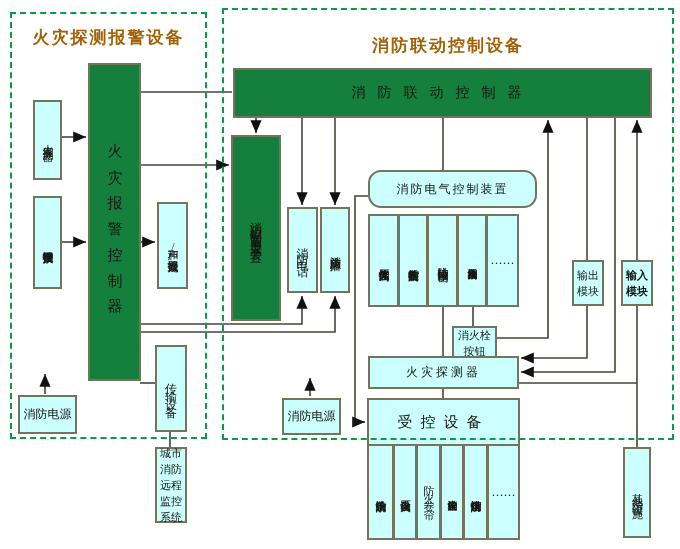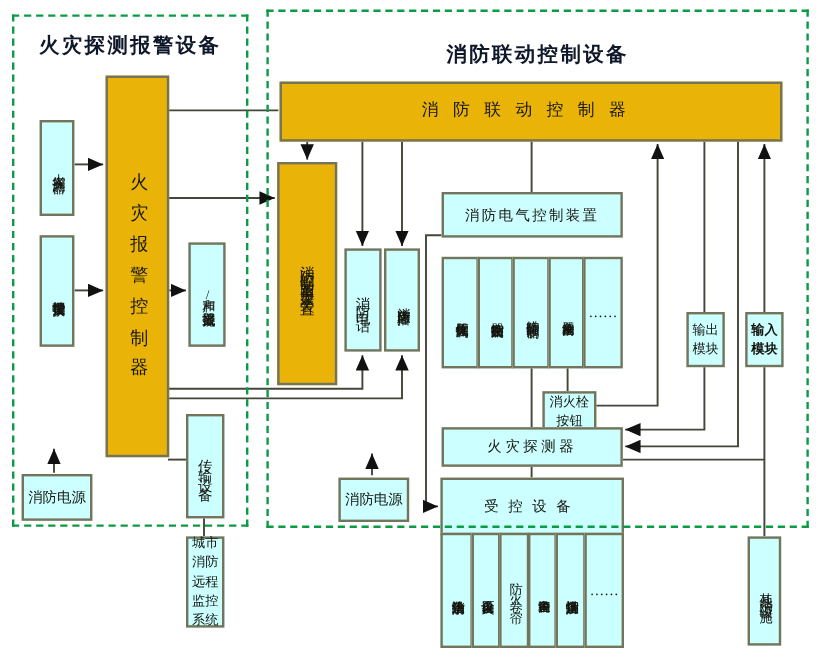--- a/index.html
+++ b/index.html
@@ -2,25 +2,25 @@
 <html><head>
 <meta charset="utf-8">
 <style>
   html,body{margin:0;padding:0;}
   #canvas{position:relative;width:680px;height:549px;background:#fff;overflow:hidden;
           font-family:"Liberation Serif","DejaVu Serif",serif;}
   svg.wires{position:absolute;left:0;top:0;z-index:1;}
   .box{position:absolute;box-sizing:border-box;border:2px solid #74745a;background:#ccffff;
        display:flex;align-items:center;justify-content:center;text-align:center;
        color:#15150f;z-index:2;line-height:1.25;}
-  .yellow{background:#eab308;}
+  .yellow{background:#15803d;}
   .v{writing-mode:vertical-rl;text-orientation:upright;line-height:1;}
   .panel{position:absolute;box-sizing:border-box;border:2px dashed #0a9b44;z-index:3;background:transparent;}
-  .ptitle{position:absolute;left:0;right:0;text-align:center;font-weight:bold;font-size:17px;color:#0f172a;letter-spacing:2px;}
-  .f10{font-size:10px;} .f11{font-size:11px;} .f12{font-size:12px;} .f13{font-size:12px;} .f14{font-size:14px;} .f15{font-size:15px;}
+  .ptitle{position:absolute;left:0;right:0;text-align:center;font-weight:bold;font-size:17px;color:#a16207;letter-spacing:2px;}
+  .f10{font-size:10px;} .f11{font-size:11px;} .f12{font-size:12px;} .f13{font-size:15px;} .f14{font-size:14px;} .f15{font-size:15px;}
   .ls1{letter-spacing:1px;} .ls2{letter-spacing:2px;} .ls3{letter-spacing:3px;} .ls6{letter-spacing:6px;}
   .ls8{letter-spacing:8px;} .ls12{letter-spacing:12px;} .ls26{letter-spacing:26px;}
   .wrap2{line-height:16px;padding:1px;}
   .dots{font-size:12px;letter-spacing:0;}
 </style>
 </head>
 <body>
 
 <div id="canvas">
 
@@ -66,21 +66,21 @@
   <div class="box v f11" style="left:157px;top:202px;width:31px;height:87px;">声和/或光警报器</div>
   <div class="box v f12 ls8" style="left:155px;top:345px;width:32px;height:87px;">传输设备</div>
   <div class="box f12" style="left:18px;top:395px;width:59px;height:39px;">消防电源</div>
   <div class="box f11 wrap2" style="left:155px;top:447px;width:32px;height:76px;">城市消防远程监控系统</div>
 
   <div class="box yellow f14 ls12" style="left:233px;top:68px;width:419px;height:50px;">消防联动控制器</div>
   <div class="box yellow v f12 ls3" style="left:231px;top:135px;width:50px;height:186px;">消防控制室图形显示装置</div>
   <div class="box v f12 ls6" style="left:287px;top:207px;width:31px;height:86px;">消防电话</div>
   <div class="box v f11 ls1" style="left:320px;top:207px;width:30px;height:86px;">消防应急广播</div>
 
-  <div class="box f12 ls2" style="left:368px;top:160px;width:151px;height:38px;">消防电气控制装置</div>
+  <div class="box f12 ls2" style="left:368px;top:170px;width:169px;height:38px;border-radius:13px;">消防电气控制装置</div>
   <div class="box v f11" style="left:368px;top:214px;width:31px;height:93px;">气体灭火控制器</div>
   <div class="box v f11" style="left:398px;top:214px;width:30px;height:93px;">防火卷帘控制器</div>
   <div class="box v f11 ls1" style="left:427px;top:214px;width:31px;height:93px;">防排烟控制器</div>
   <div class="box v f10" style="left:457px;top:214px;width:30px;height:93px;">消火栓水泵控制器</div>
   <div class="box dots" style="left:486px;top:214px;width:33px;height:93px;">……</div>
 
   <div class="box f11 wrap2" style="left:452px;top:326px;width:45px;height:34px;">消火栓按钮</div>
   <div class="box f11 wrap2" style="left:572px;top:260px;width:32px;height:46px;">输出模块</div>
   <div class="box f11 wrap2" style="left:621px;top:260px;width:32px;height:46px;font-weight:bold;">输入模块</div>
 

